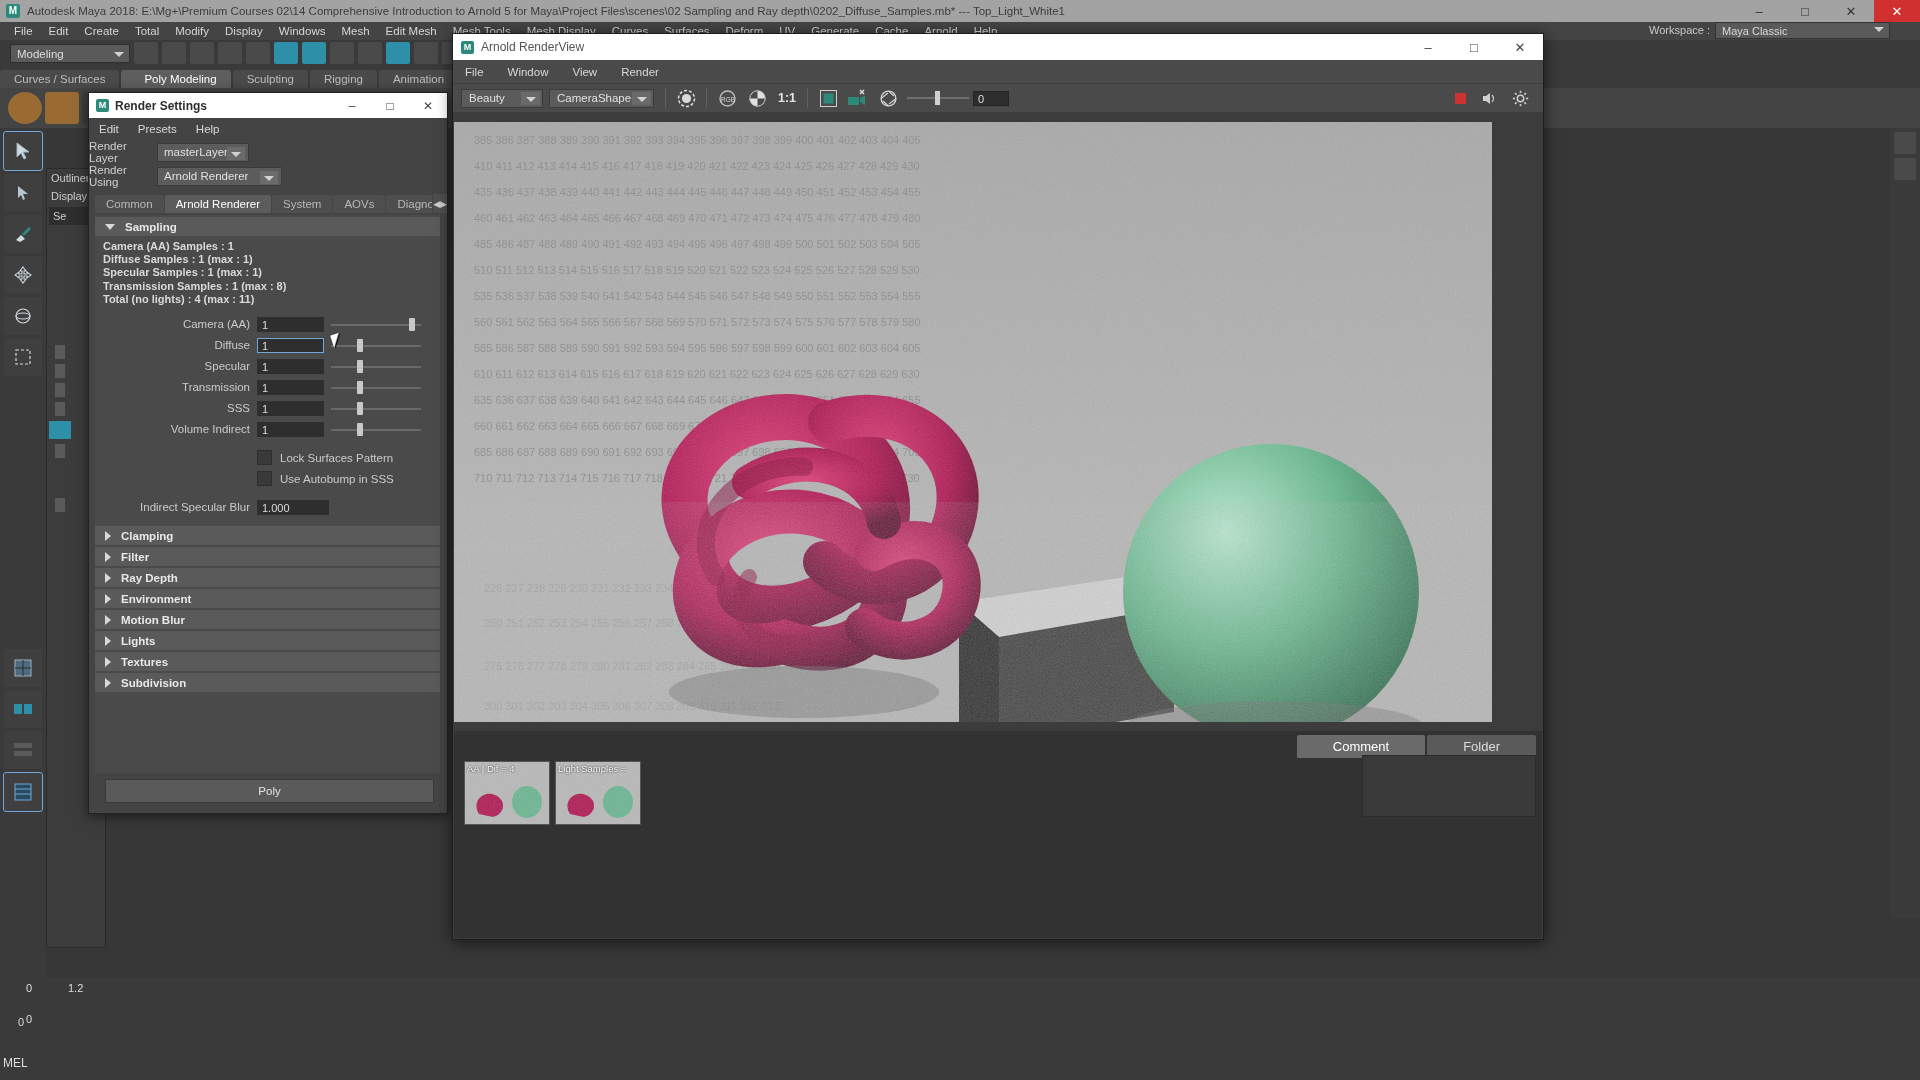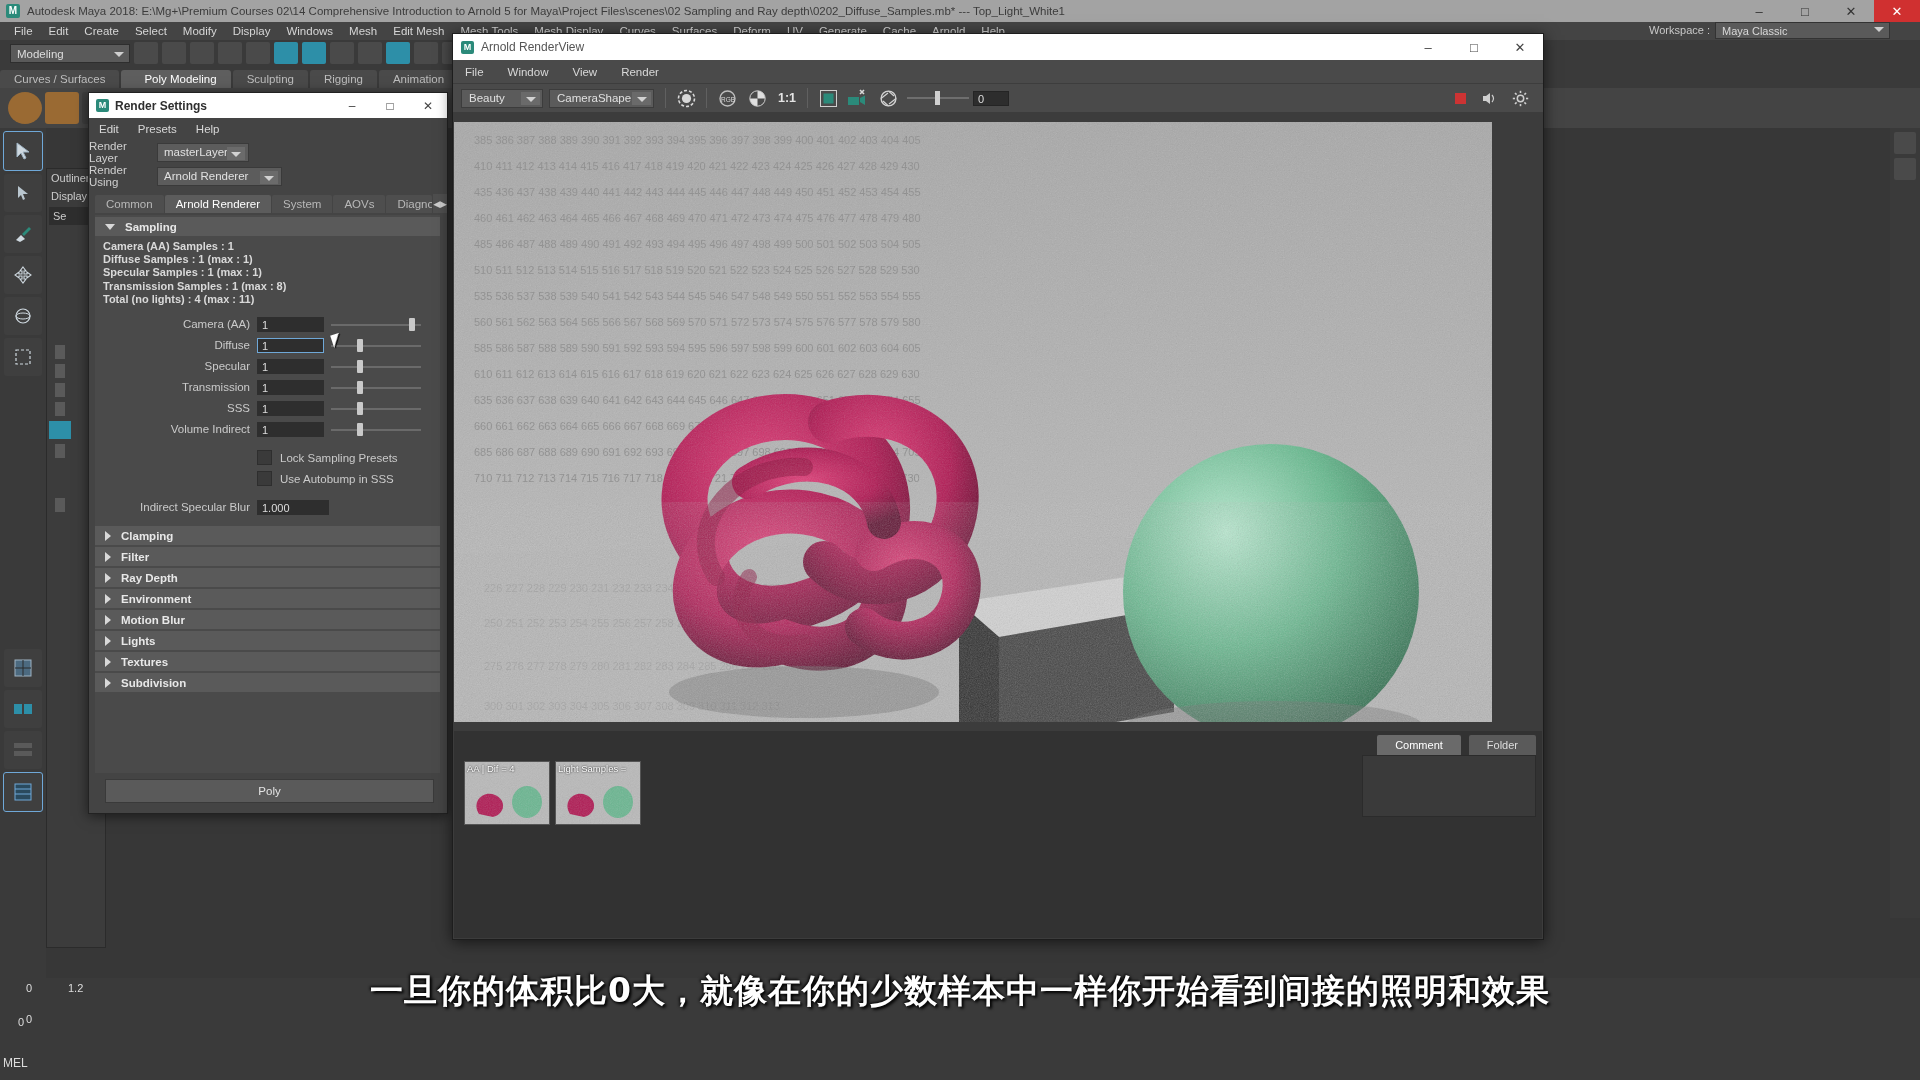--- a/index.html
+++ b/index.html
@@ -117,21 +117,21 @@
   .expo .knob{position:absolute;left:28px;top:1px;width:5px;height:14px;background:#d0d0d0;}
   .expo-val{width:36px;height:15px;background:#2d2d2d;border:1px solid #242424;color:#ddd;font-size:11px;line-height:15px;padding-left:4px;box-sizing:border-box;}
   .av-right{margin-left:auto;display:flex;align-items:center;padding-right:8px;}
   .rec{width:11px;height:11px;background:#c33;margin-right:9px;}
 
   .av-canvas{position:absolute;left:1px;top:78px;right:1px;height:620px;background:#3c3c3c;display:flex;align-items:center;justify-content:flex-start;}
   .render-img{position:relative;width:1038px;height:600px;overflow:hidden;background:#b4b4b4;}
 
   .av-bottom{position:absolute;left:1px;right:1px;bottom:1px;height:207px;background:#323232;}
   .av-bot-tabs{position:absolute;right:6px;top:4px;display:flex;}
-  .bt{font-size:11px;color:#ddd;background:#5a5a5a;padding:4px 18px;margin-left:8px;border-radius:2px 2px 0 0;}
+  .bt{font-size:13px;color:#ddd;background:#5a5a5a;padding:4px 36px;margin-left:2px;border-radius:2px 2px 0 0;}
   .bt.active{background:#6a6a6a;color:#fff;}
   .comment-area{position:absolute;right:6px;top:24px;width:172px;height:60px;background:#3a3a3a;border:1px solid #2b2b2b;}
   .thumbs{position:absolute;left:10px;top:30px;display:flex;}
   .thumb{width:84px;height:62px;margin-right:5px;background:#8d8d8d;position:relative;overflow:hidden;border:1px solid #555;}
   .thumb .cap{position:absolute;left:2px;top:1px;font-size:9.5px;color:#fff;white-space:nowrap;text-shadow:0 0 2px #000;}
 
   
   .rail{position:absolute;right:0;top:128px;width:30px;height:780px;background:#3a3a3a;}
   .rail-btn{width:22px;height:22px;margin:4px auto;background:#4a4a4a;border-radius:2px;}
 
@@ -151,21 +151,21 @@
     <div class="win-ctl min">–</div>
     <div class="win-ctl max">□</div>
     <div class="win-ctl close">✕</div>
     <div class="win-ctl x2">✕</div>
   </div>
 
   <div class="maya-menubar">
     <div class="mi">File</div>
     <div class="mi">Edit</div>
     <div class="mi">Create</div>
-    <div class="mi">Select</div>
+    <div class="mi">Total</div>
     <div class="mi">Modify</div>
     <div class="mi">Display</div>
     <div class="mi">Windows</div>
     <div class="mi">Mesh</div>
     <div class="mi">Edit Mesh</div>
     <div class="mi">Mesh Tools</div>
     <div class="mi">Mesh Display</div>
     <div class="mi">Curves</div>
     <div class="mi">Surfaces</div>
     <div class="mi">Deform</div>
@@ -420,21 +420,21 @@
           <div class="f-slider">
               <div class="track"></div>
               <div class="knob" style="left:26px"></div>
             </div>
         </div>
       </div>
 
       <div style="margin-top:8px">
         <div class="chk-row">
           <div class="chk"></div>
-          <div class="chk-lbl">Lock Sampling Presets</div>
+          <div class="chk-lbl">Lock Surfaces Pattern</div>
         </div>
         <div class="chk-row">
           <div class="chk"></div>
           <div class="chk-lbl">Use Autobump in SSS</div>
         </div>
       </div>
 
       <div class="f-row" style="margin-top:8px">
         <div class="f-lbl">Indirect Specular Blur</div>
         <div class="f-in" style="width:72px">1.000</div>
@@ -703,15 +703,14 @@
         </div>
       </div>
     </div>
   </div>
 
   <div class="rail">
     <div class="rail-btn"></div>
     <div class="rail-btn"></div>
   </div>
 
-  <div class="subtitle">一旦你的体积比0大，就像在你的少数样本中一样你开始看到间接的照明和效果</div>
 
 </div>
 
 </body></html>

